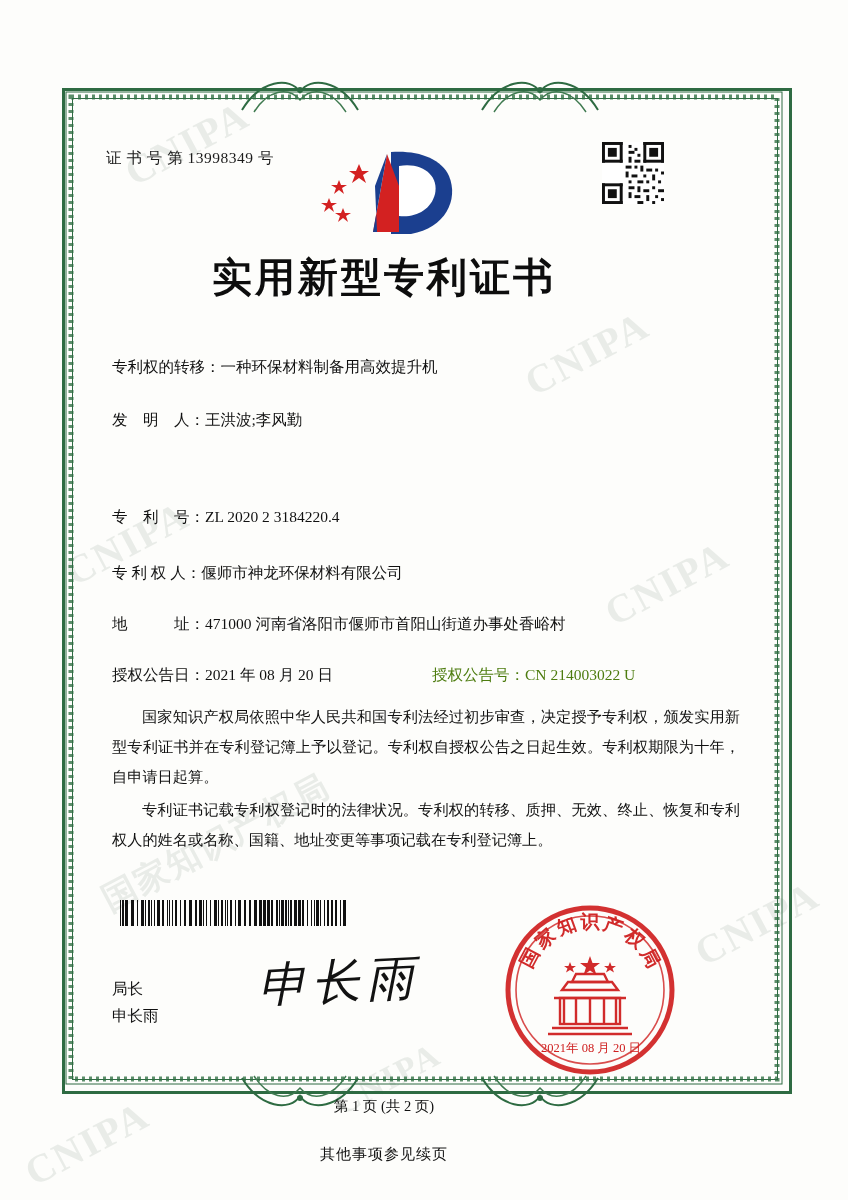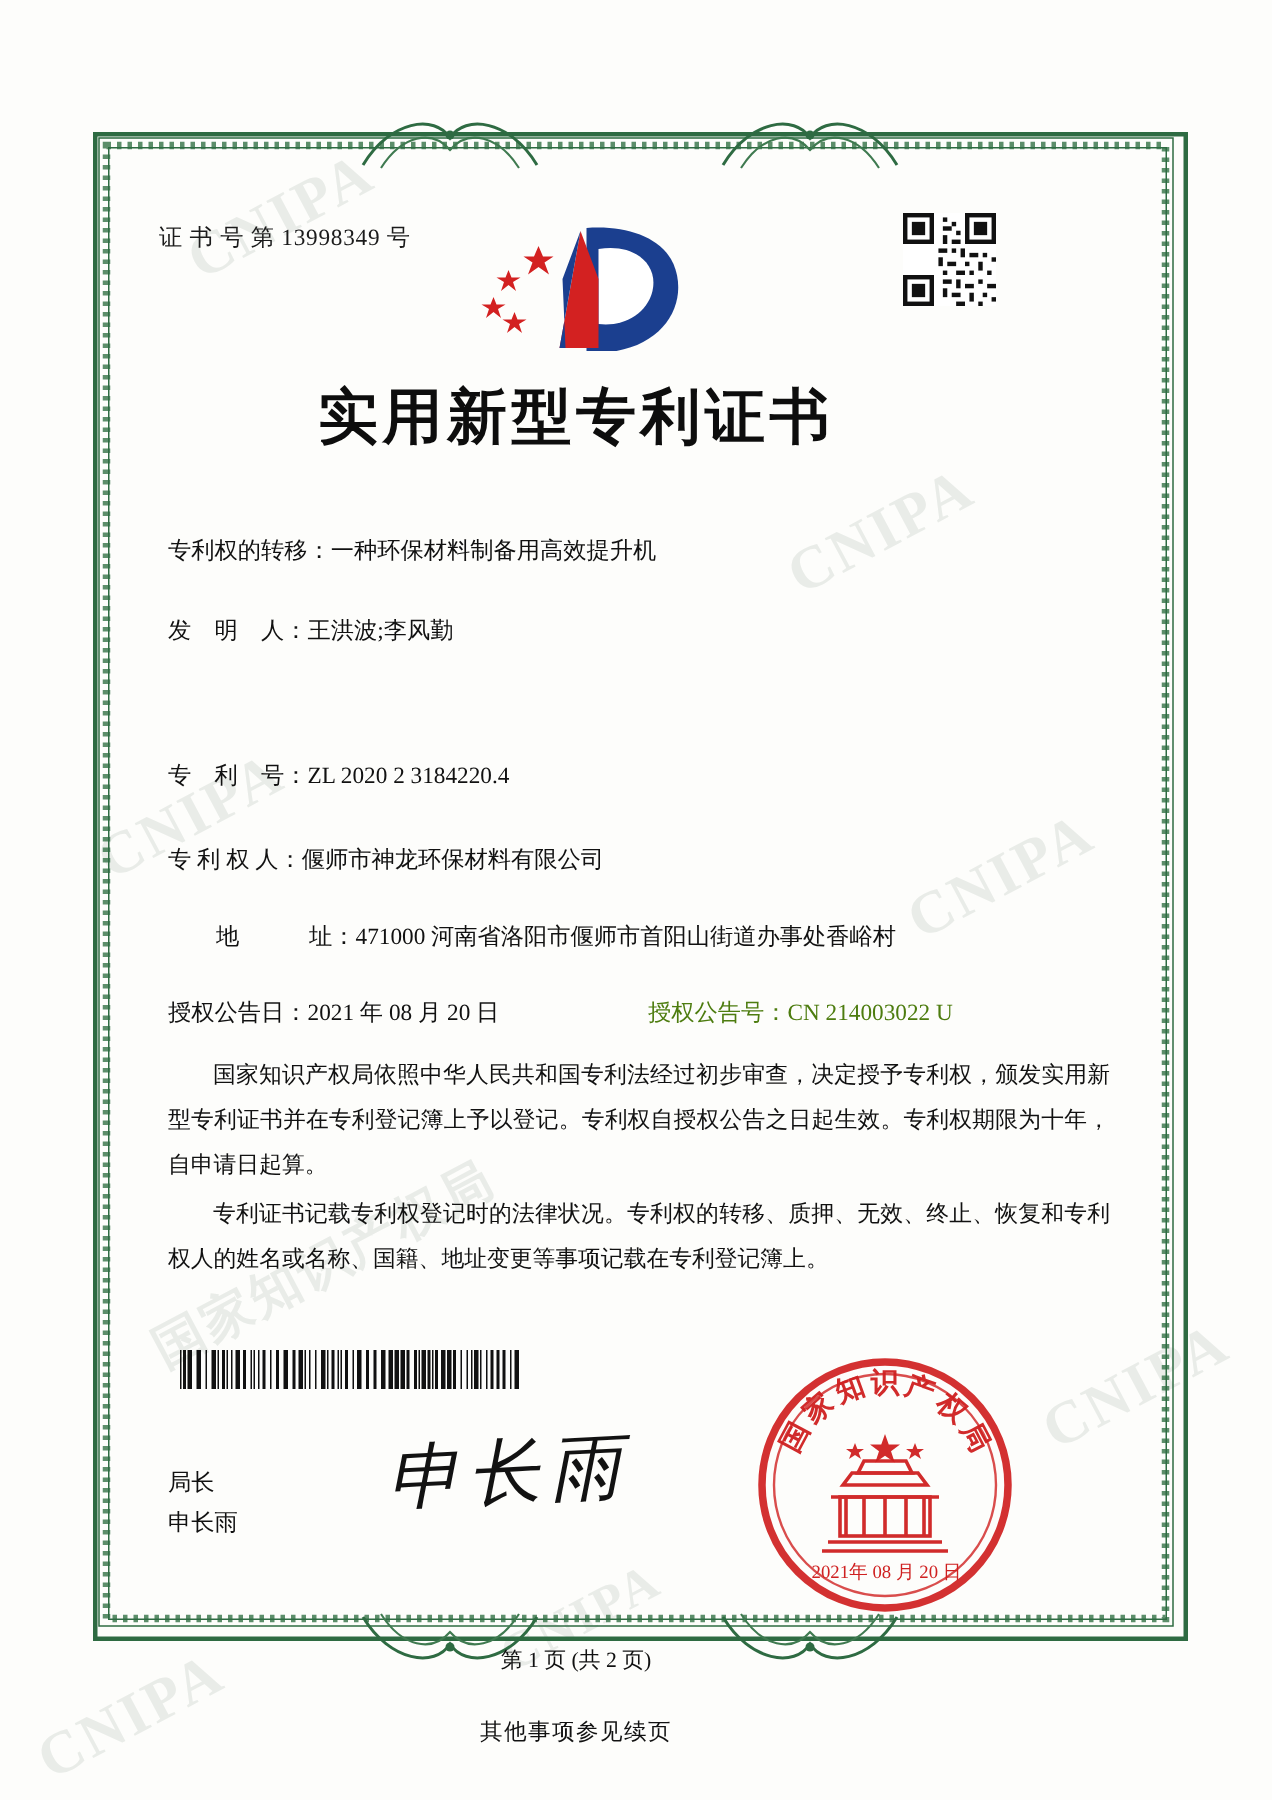--- a/index.html
+++ b/index.html
@@ -128,21 +128,21 @@
   }
   .field .val {
     display: inline-block;
   }
 
   .field-name  { top: 357px; }
   .field-inv   { top: 410px; }
   .field-pat   { top: 461px; margin-top: 46px; }
   .field-app   { top: 512px; }
   .field-owner { top: 563px; text-align: right; }
-  .field-addr  { top: 614px; margin-left: 32px; }
+  .field-addr  { top: 614px; }
   .field-grant { top: 665px; }
   .field-grantno {
     position: absolute;
     left: 432px;
     top: 665px;
     font-size: 15.5px;
     color: #4d7c0f;
     white-space: nowrap;
   }
 

